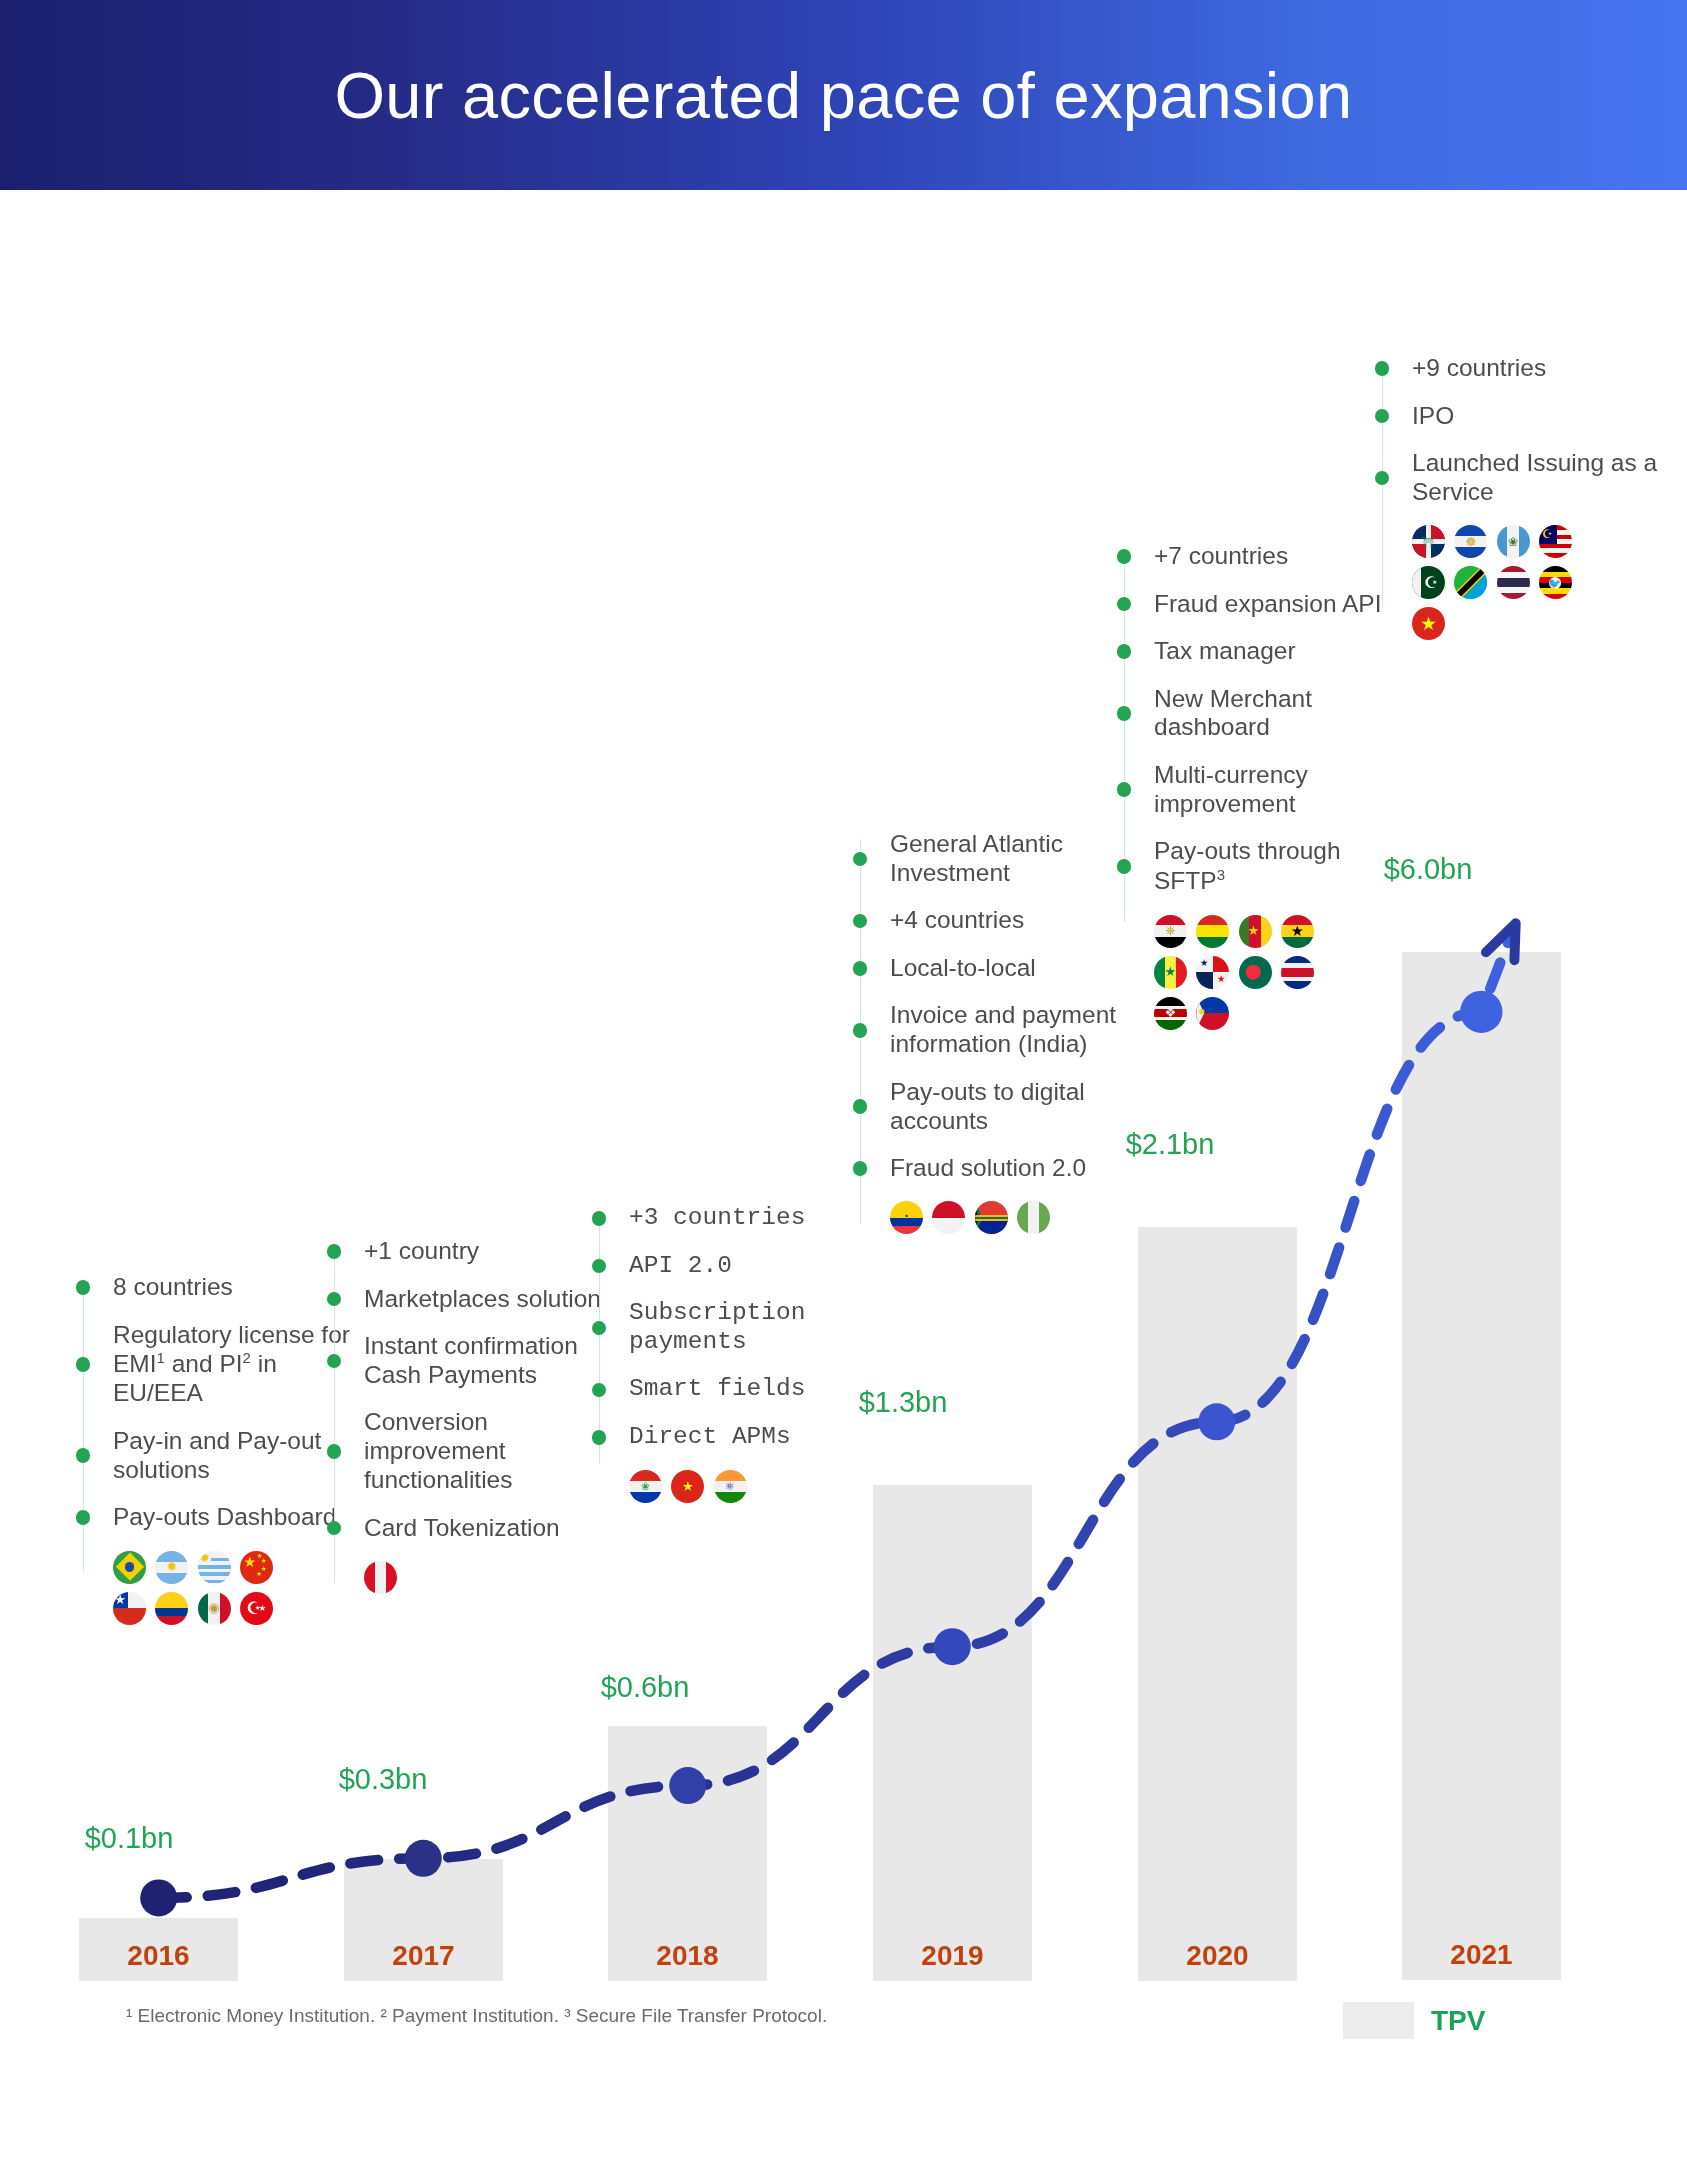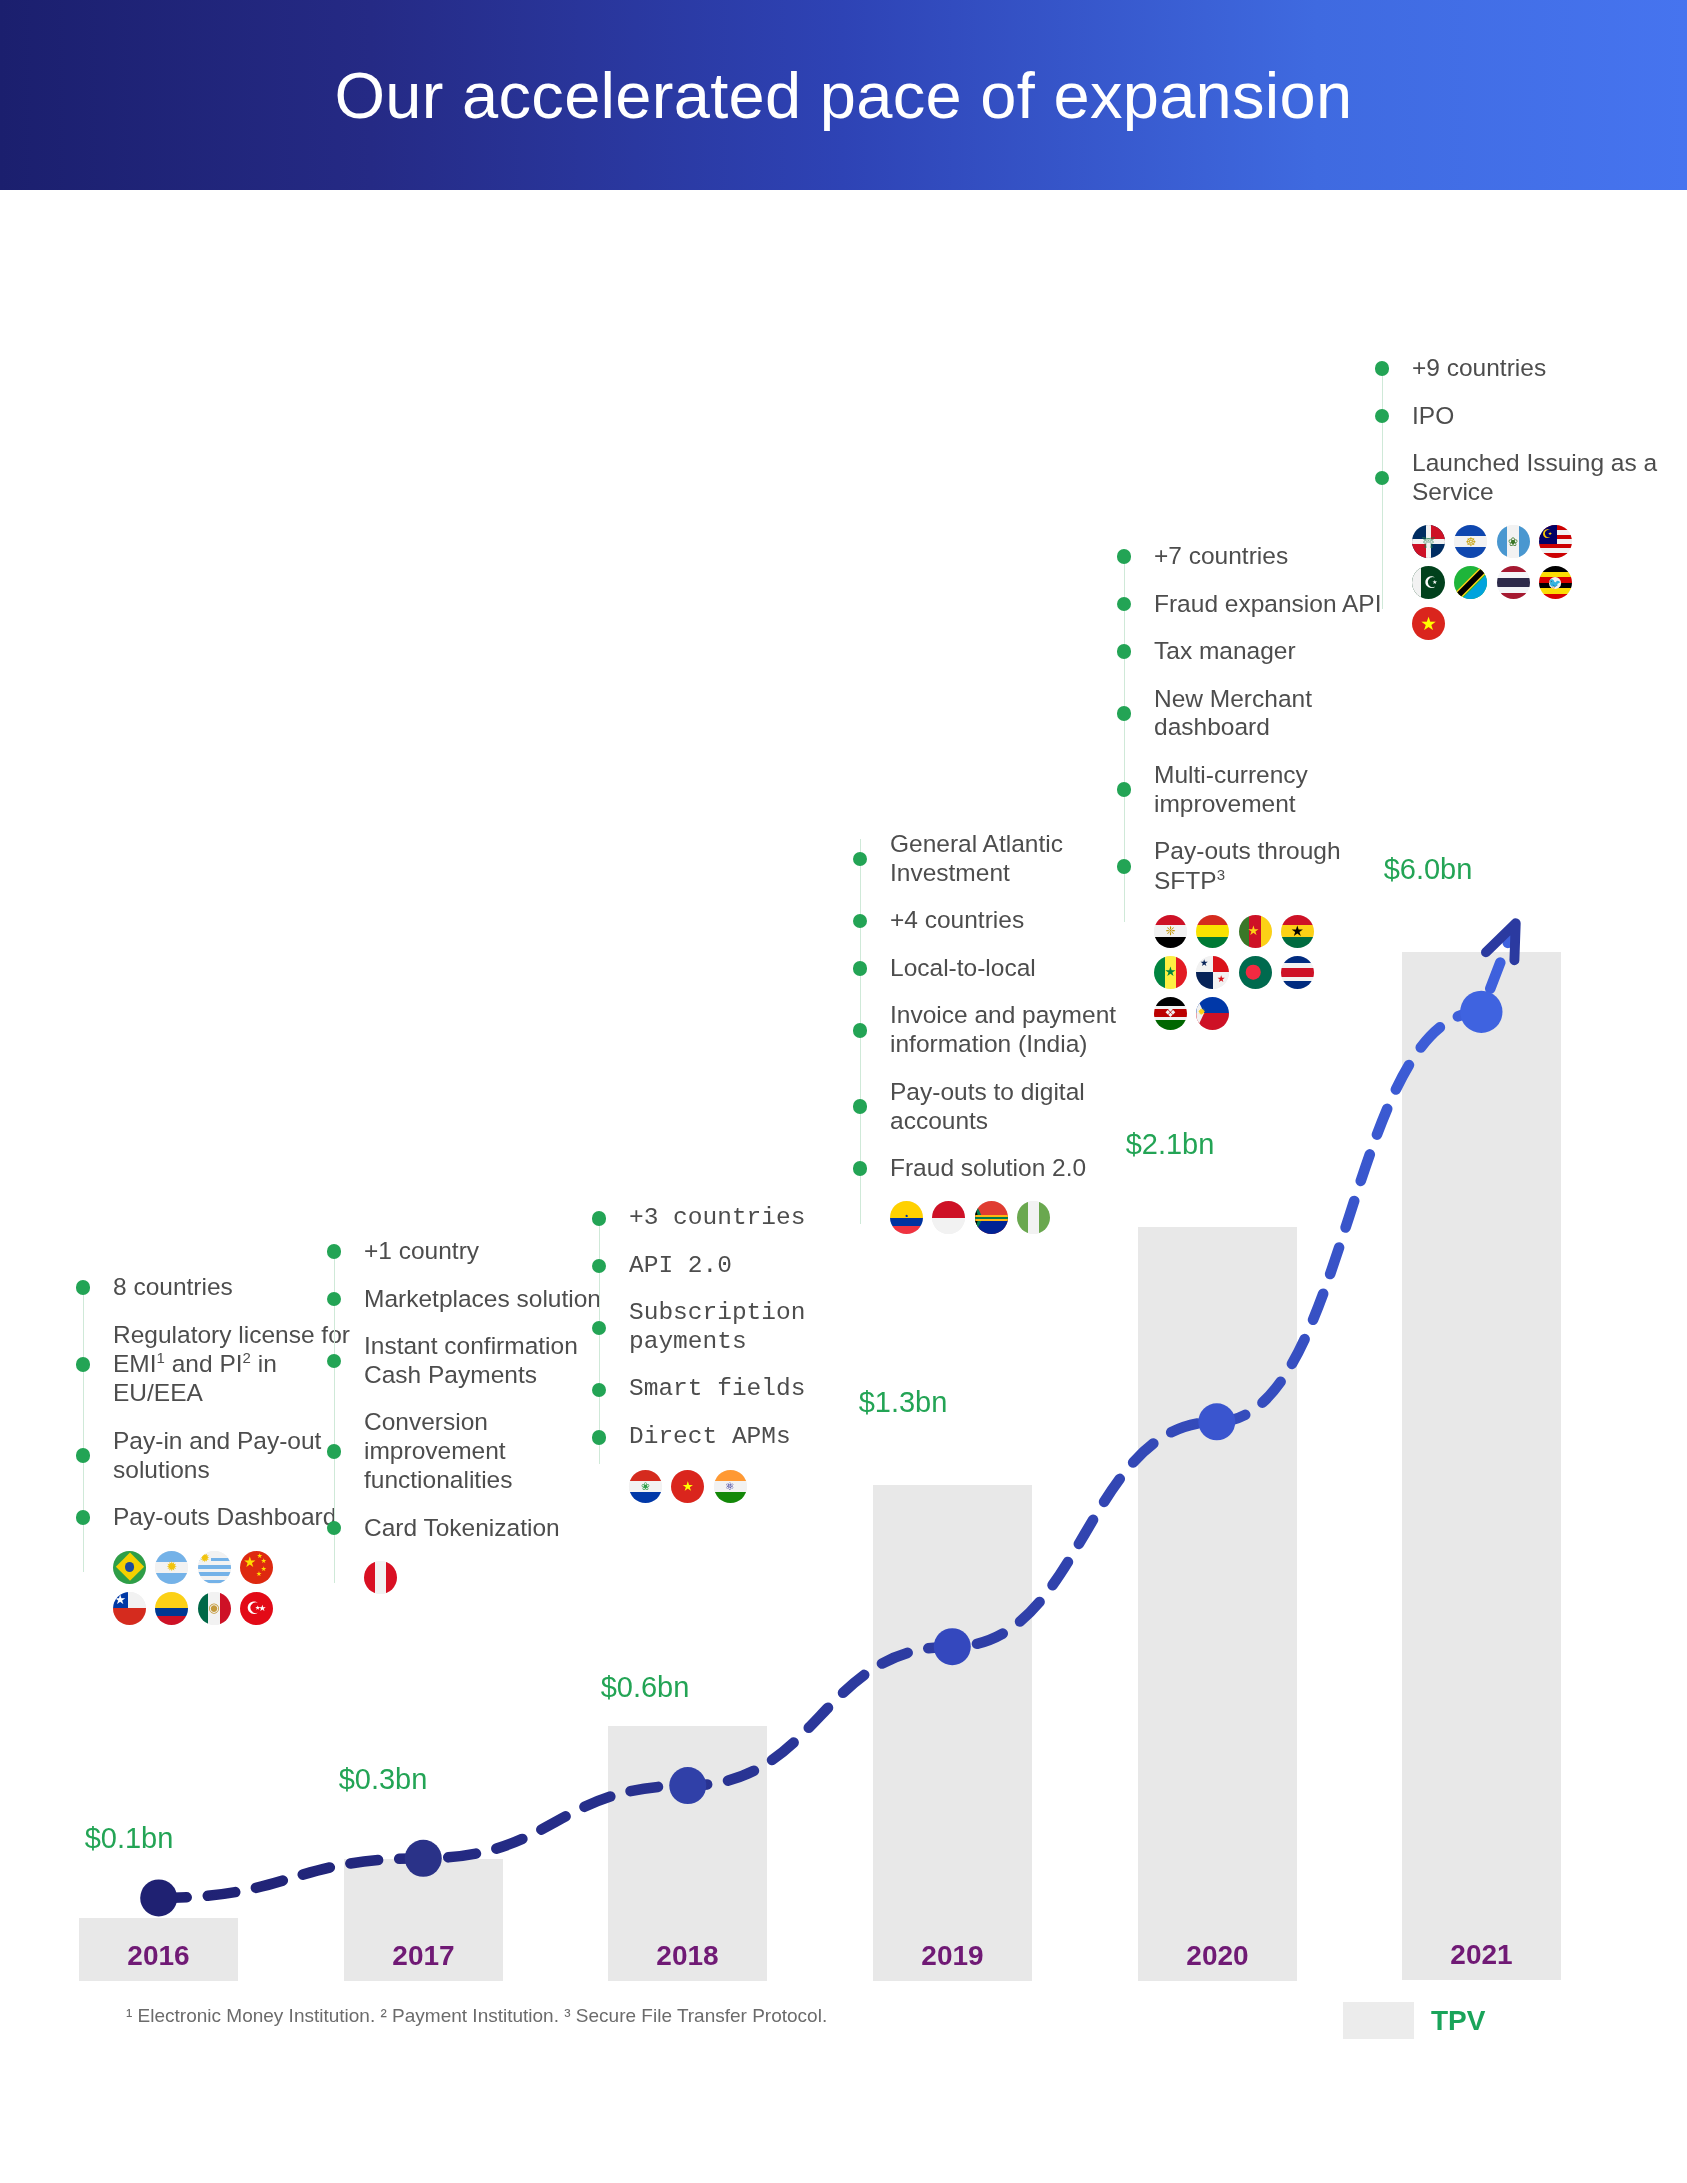--- a/index.html
+++ b/index.html
@@ -90,21 +90,21 @@
   
   .bar {
     position: absolute;
     background: #e8e8e8;
     bottom: 202px;
   }
   .bar-year {
     position: absolute;
     bottom: 9.3px; left: 0; width: 100%;
     text-align: center;
-    color: #701a75;
+    color: #c2410c;
     font-weight: bold;
     font-size: 28px;
   }
   .bar-value {
     position: absolute;
     text-align: center;
     color: #23a455;
     font-size: 29px;
     width: 198px;
   }

